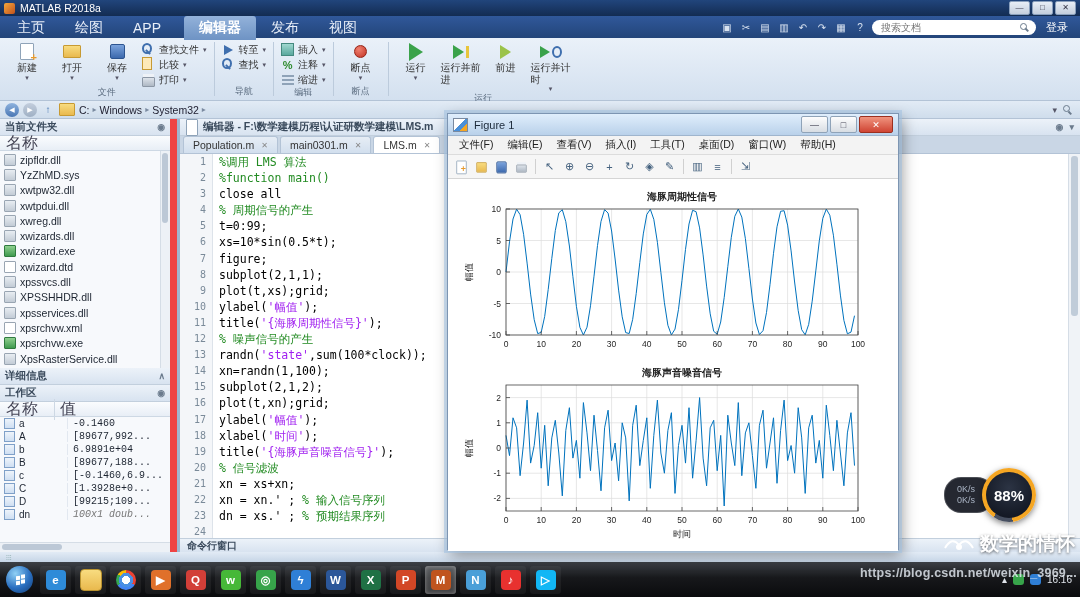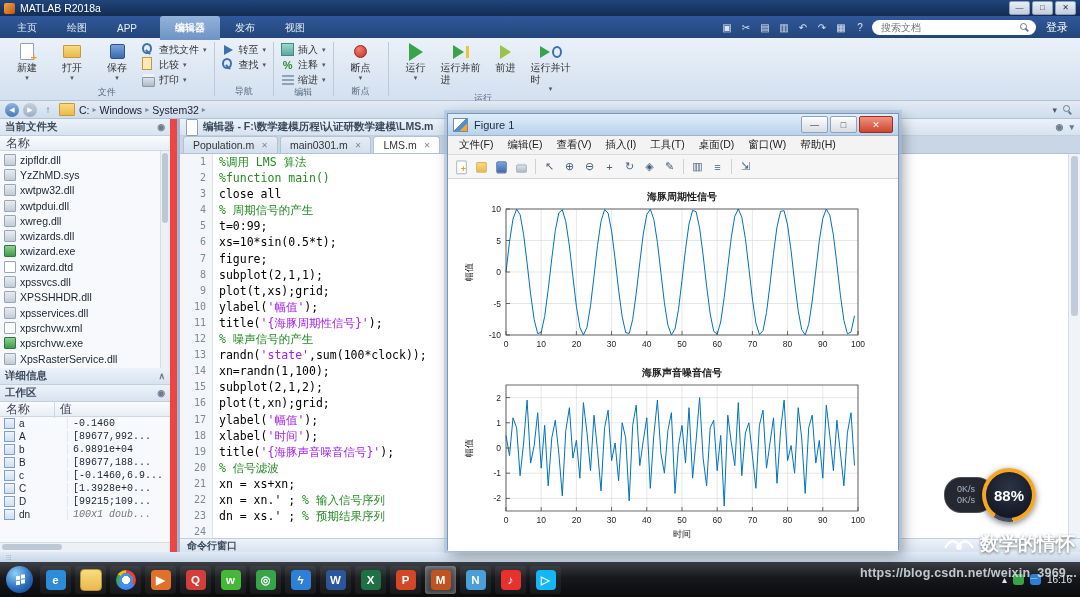--- a/index.html
+++ b/index.html
@@ -8,21 +8,21 @@
   
   .titlebar{position:absolute;left:0;top:0;width:100%;height:16px;background:linear-gradient(#21457c,#132c52);
     display:flex;align-items:center;padding:0 4px;box-sizing:border-box;color:#fff;font-size:10.5px;gap:5px;z-index:10;}
   .mat-logo{width:11px;height:11px;border-radius:2px;background:linear-gradient(135deg,#f6a83a,#c0511d);flex:none;}
   .win-btns{margin-left:auto;display:flex;gap:2px;}
   .wbtn{width:19px;height:12px;background:linear-gradient(#e8eef6,#c3cedd);border:1px solid #8aa0bd;border-radius:2px;
     font-size:8px;line-height:11px;text-align:center;color:#334;}
   
   .tabrow{position:absolute;left:0;top:16px;width:100%;height:22px;background:linear-gradient(#30589a,#234579);
     display:flex;align-items:stretch;z-index:10;box-sizing:border-box;padding:0 2px;}
-  .tstab{display:flex;align-items:center;padding:12px 15px;color:#e8eef8;font-size:10px;cursor:default;}
+  .tstab{display:flex;align-items:center;padding:12px 15px;color:#e8eef8;font-size:14px;cursor:default;}
   .tstab.active{background:linear-gradient(#93b2da,#6e93c4);color:#fff;border-radius:3px 3px 0 0;font-weight:bold;}
   .tabrow-right{margin-left:auto;display:flex;align-items:center;gap:4px;padding-right:4px;}
   .qi{width:16px;height:16px;display:flex;align-items:center;justify-content:center;color:#d8e2f0;font-size:10px;}
   .searchbox{width:150px;height:15px;background:#fff;border-radius:8px;display:flex;align-items:center;padding:0 7px;gap:4px;}
   .searchbox input{border:none;outline:none;background:transparent;font-size:10px;width:100%;color:#333;
     font-family:"Liberation Sans",sans-serif;}
   .mag{position:relative;width:9px;height:9px;flex:none;}
   .mag::before{content:"";position:absolute;left:0;top:0;width:5px;height:5px;border:1.5px solid #6b7b8d;border-radius:50%;}
   .mag::after{content:"";position:absolute;width:4px;height:1.5px;background:#6b7b8d;transform:rotate(45deg);right:0;bottom:1px;}
   .login{color:#fff;font-size:11px;padding:0 6px;}
@@ -72,21 +72,21 @@
   .crumbs{display:flex;align-items:center;gap:3px;font-size:10.5px;color:#223;}
   .crumb-sep{color:#7a8aa0;font-size:8px;}
   .addr-right{margin-left:auto;display:flex;align-items:center;gap:6px;color:#556;font-size:9px;padding-right:3px;}
   
   .workzone{position:absolute;left:0;top:119px;width:100%;height:433px;background:#9fb6cf;z-index:5;}
   .leftcol{position:absolute;left:0;top:0;width:177px;height:100%;background:#f7f9fc;display:flex;flex-direction:column;
     border-right:7px solid #ef4444;box-sizing:border-box;}
   .phead{height:16px;flex:none;background:linear-gradient(#ecf2f9,#d8e3f0);border-bottom:1px solid #c2cfdd;font-size:10.5px;
     font-weight:bold;color:#3a4a5c;display:flex;align-items:center;padding:0 5px;gap:4px;}
   .phbtn{margin-left:auto;color:#6b7b8d;font-size:9px;}
-  .colhead{height:14px;flex:none;background:linear-gradient(#fafcfe,#e8eef6);border-bottom:1px solid #cdd8e4;font-size:12px;
+  .colhead{height:14px;flex:none;background:linear-gradient(#fafcfe,#e8eef6);border-bottom:1px solid #cdd8e4;font-size:16px;
     color:#445;display:flex;align-items:center;padding:0 6px;}
   .flist{height:216px;flex:none;position:relative;overflow:hidden;padding-top:1px;}
   .frow{height:15.3px;display:flex;align-items:center;gap:4px;padding:0 4px;font-size:10.5px;color:#1c2430;white-space:nowrap;}
   .fic{width:10px;height:10px;flex:none;border-radius:1px;}
   .fic.dll,.fic.sys{background:linear-gradient(#e8edf2,#c3ccd6);border:1px solid #99a5b2;}
   .fic.exe{background:linear-gradient(#8fd08f,#3f9a4f);border:1px solid #2f7a3f;}
   .fic.xml,.fic.dtd{background:#fff;border:1px solid #99a5b2;}
   .vscroll{position:absolute;right:0;top:0;width:9px;height:100%;background:#edf1f6;border-left:1px solid #d5dde6;}
   .vthumb{position:absolute;left:1px;width:6px;border-radius:3px;background:#bcc8d6;}
   .wsrows{flex:1;overflow:hidden;}

